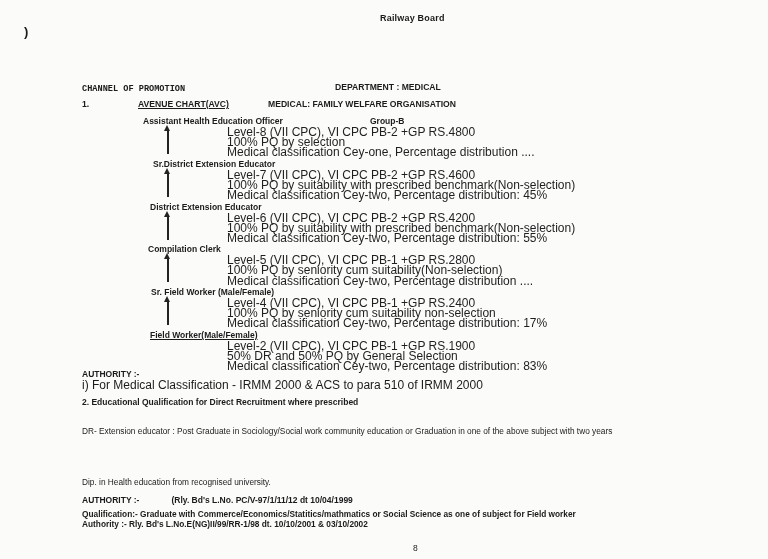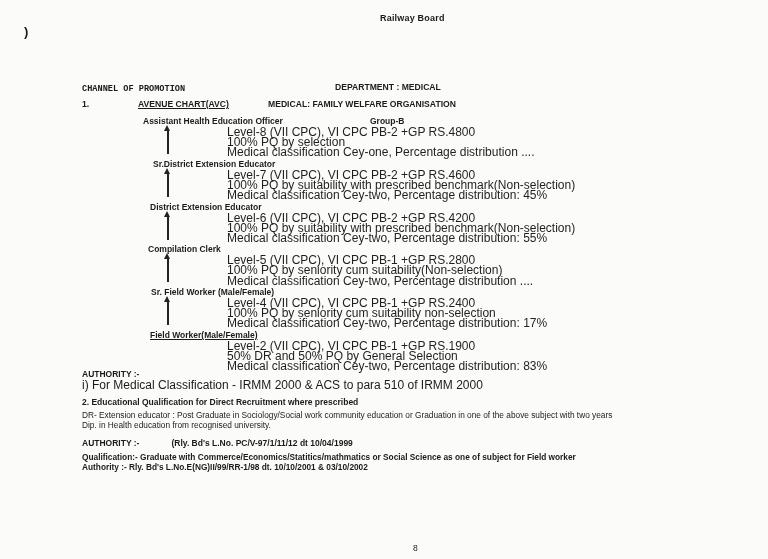--- a/index.html
+++ b/index.html
@@ -47,22 +47,22 @@
   }
   .detail-col { font-size: 12px; line-height: 10.1px; color: #1f1f1f; white-space: nowrap; }
 
   
   #authority-medical { left: 82px; top: 369px; }
   #authority-medical .lbl  { font-size: 8.5px; font-weight: bold; line-height: 11px; }
   #authority-medical .note { font-size: 12px; line-height: 10.5px; }
 
   #section2 { left: 82px; top: 397px; }
   #section2 .heading { font-size: 8.5px; font-weight: bold; line-height: 11px; }
-  #section2 .dr1 { font-size: 8.3px; line-height: 10.3px; margin-top: 2px; text-align: right; }
-  #section2 .dr2 { font-size: 8.3px; line-height: 10.3px; }
+  #section2 .dr1 { font-size: 8.3px; line-height: 10.3px; margin-top: 18px; text-align: right; }
+  #section2 .dr2 { font-size: 8.3px; line-height: 10.3px; margin-top: 41px; }
   #section2 .auth-row { margin-top: 7px; display: flex; font-size: 8.5px; font-weight: bold; line-height: 11px; }
   #section2 .auth-row .ref { margin-left: 32px; }
   #section2 .qual  { margin-top: 3px; font-size: 8.3px; font-weight: bold; line-height: 10.5px; }
   #section2 .auth2 { font-size: 8.3px; font-weight: bold; line-height: 10.5px; }
 
   #page-number { left: 413px; top: 543px; font-size: 8.5px; }
 </style>
 </head>
 <body>
 

